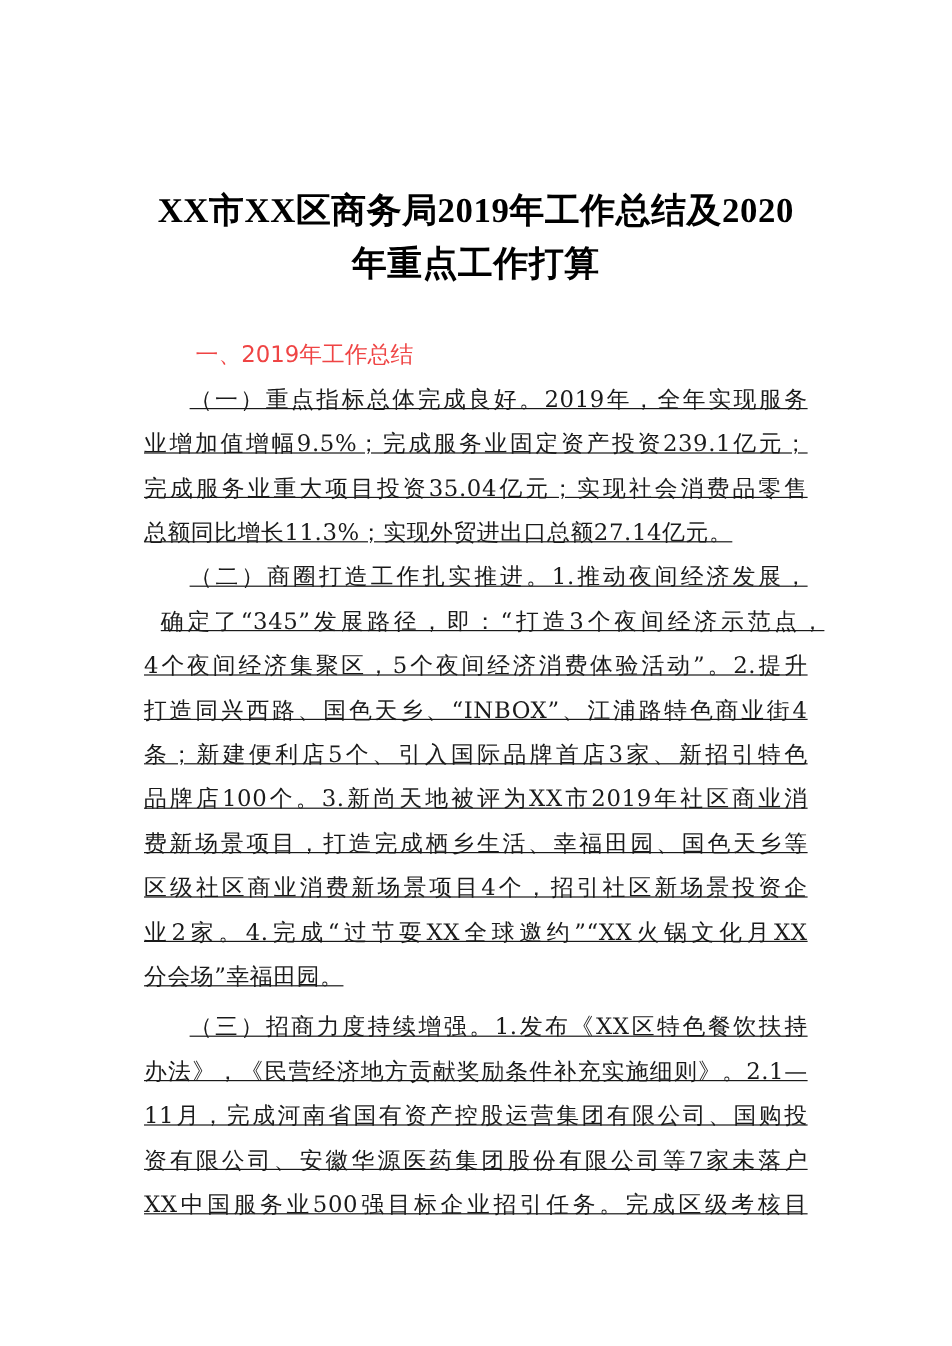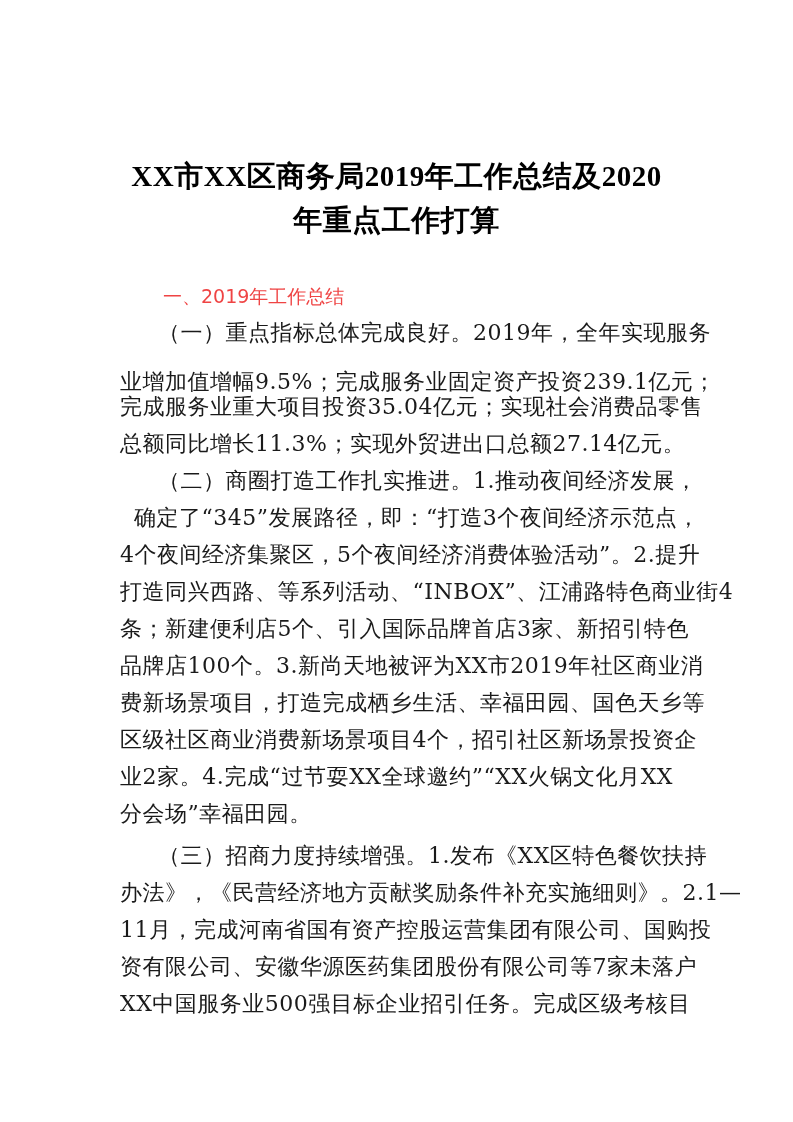--- a/index.html
+++ b/index.html
@@ -41,56 +41,57 @@
       top: 271px;
       font-family: "DejaVu Sans", "Liberation Sans", sans-serif;
       font-size: 19px;
       line-height: 26px;
       color: #ef4444;
     }
     .line {
       position: absolute;
       left: 120px;
       width: 553px;
-      font-size: 22px;
+      font-size: 19px;
       line-height: 26px;
       height: 26px;
       white-space: nowrap;
       text-align: justify;
       text-align-last: justify;
       color: #1a1a1a;
       letter-spacing: 0.5px;
+      text-decoration: underline;
     }
     .line.indent { left: 158px; width: 515px; }
     .line.last { text-align-last: left; }
   </style>
 </head>
 <body>
 
 <div class="page">
 
   <div class="title" style="top:142px;">
     <div class="t1">XX市XX区商务局2019年工作总结及2020</div>
     <div class="t2">年重点工作打算</div>
   </div>
 
   <div class="heading">一、2019年工作总结</div>
 
   <div>
     <div class="line indent" style="top:308px;">（一）重点指标总体完成良好。2019年，全年实现服务</div>
-    <div class="line" style="top:345px;margin-top:12px;">业增加值增幅9.5%；完成服务业固定资产投资239.1亿元；</div>
+    <div class="line" style="top:345px;">业增加值增幅9.5%；完成服务业固定资产投资239.1亿元；</div>
     <div class="line" style="top:382px;">完成服务业重大项目投资35.04亿元；实现社会消费品零售</div>
     <div class="line last" style="top:419px;">总额同比增长11.3%；实现外贸进出口总额27.14亿元。</div>
   </div>
 
   <div>
     <div class="line indent" style="top:456px;">（二）商圈打造工作扎实推进。1.推动夜间经济发展，</div>
     <div class="line" style="top:493px;margin-left:14px;">确定了“345”发展路径，即：“打造3个夜间经济示范点，</div>
     <div class="line" style="top:530px;">4个夜间经济集聚区，5个夜间经济消费体验活动”。2.提升</div>
-    <div class="line" style="top:567px;">打造同兴西路、等系列活动、“INBOX”、江浦路特色商业街4</div>
+    <div class="line" style="top:567px;">打造同兴西路、国色天乡、“INBOX”、江浦路特色商业街4</div>
     <div class="line" style="top:604px;">条；新建便利店5个、引入国际品牌首店3家、新招引特色</div>
     <div class="line" style="top:641px;">品牌店100个。3.新尚天地被评为XX市2019年社区商业消</div>
     <div class="line" style="top:678px;">费新场景项目，打造完成栖乡生活、幸福田园、国色天乡等</div>
     <div class="line" style="top:715px;">区级社区商业消费新场景项目4个，招引社区新场景投资企</div>
     <div class="line" style="top:752px;">业2家。4.完成“过节耍XX全球邀约”“XX火锅文化月XX</div>
     <div class="line last" style="top:789px;">分会场”幸福田园。</div>
   </div>
 
   <div>
     <div class="line indent" style="top:831px;">（三）招商力度持续增强。1.发布《XX区特色餐饮扶持</div>

